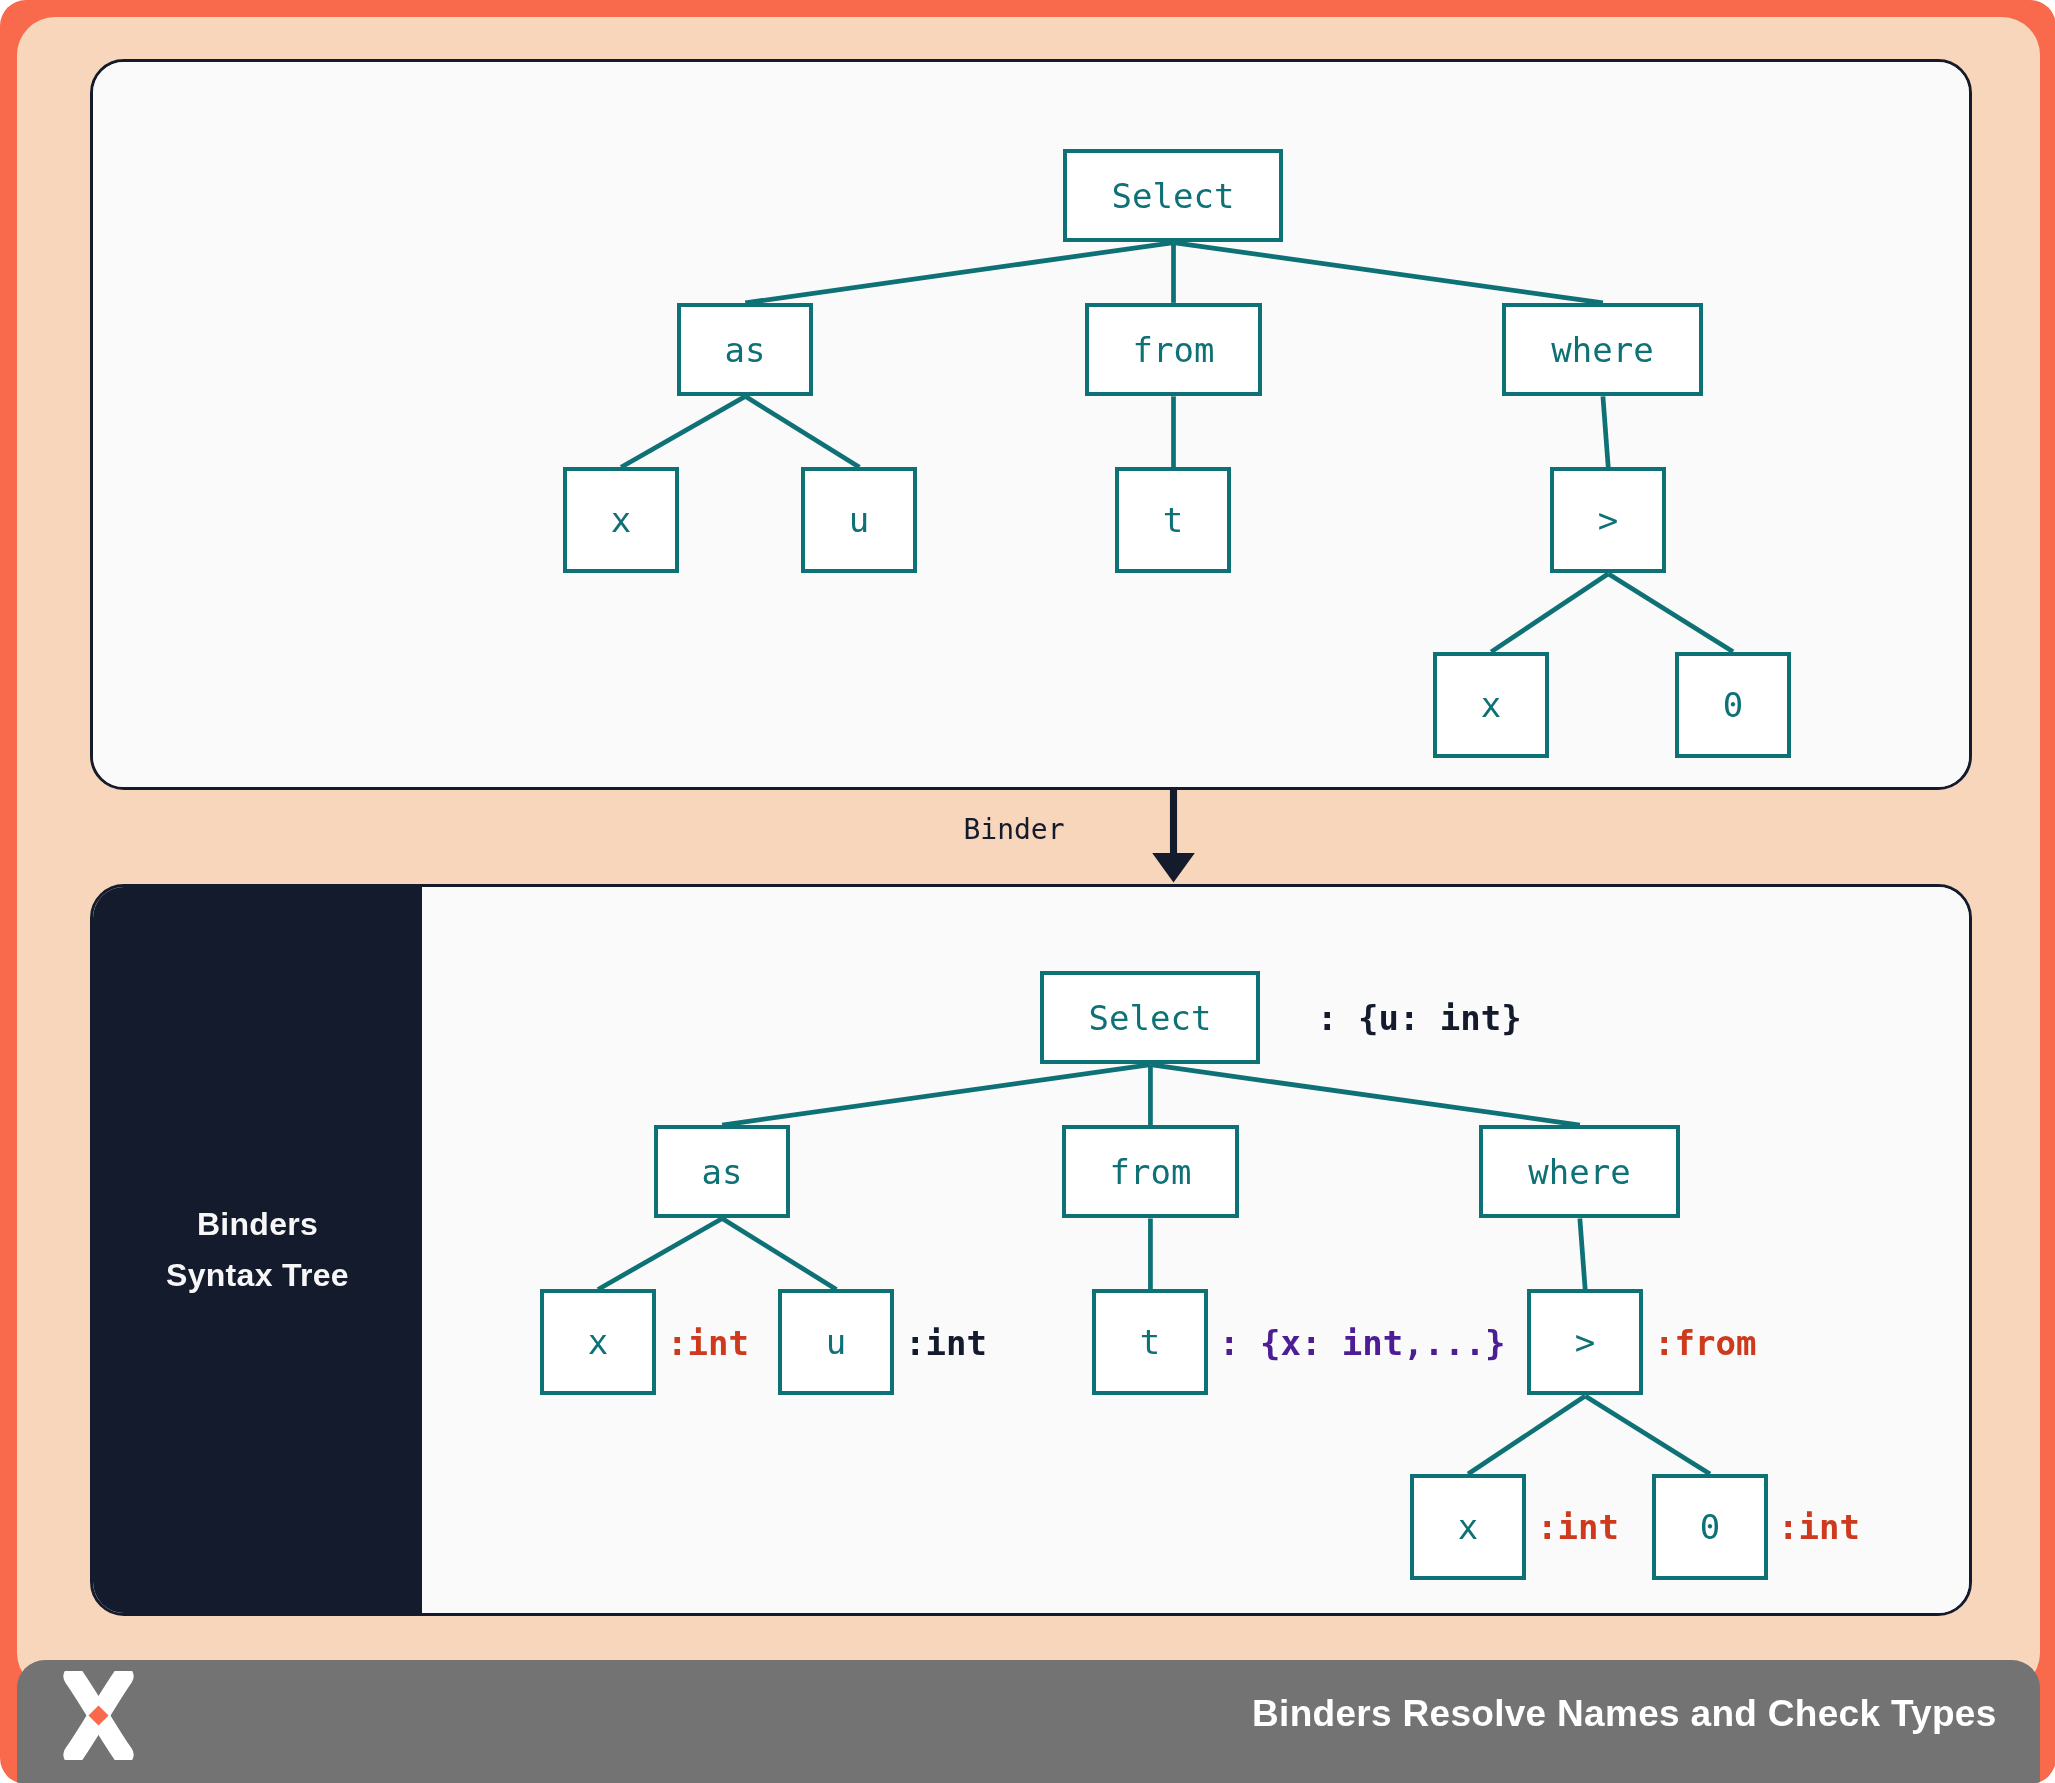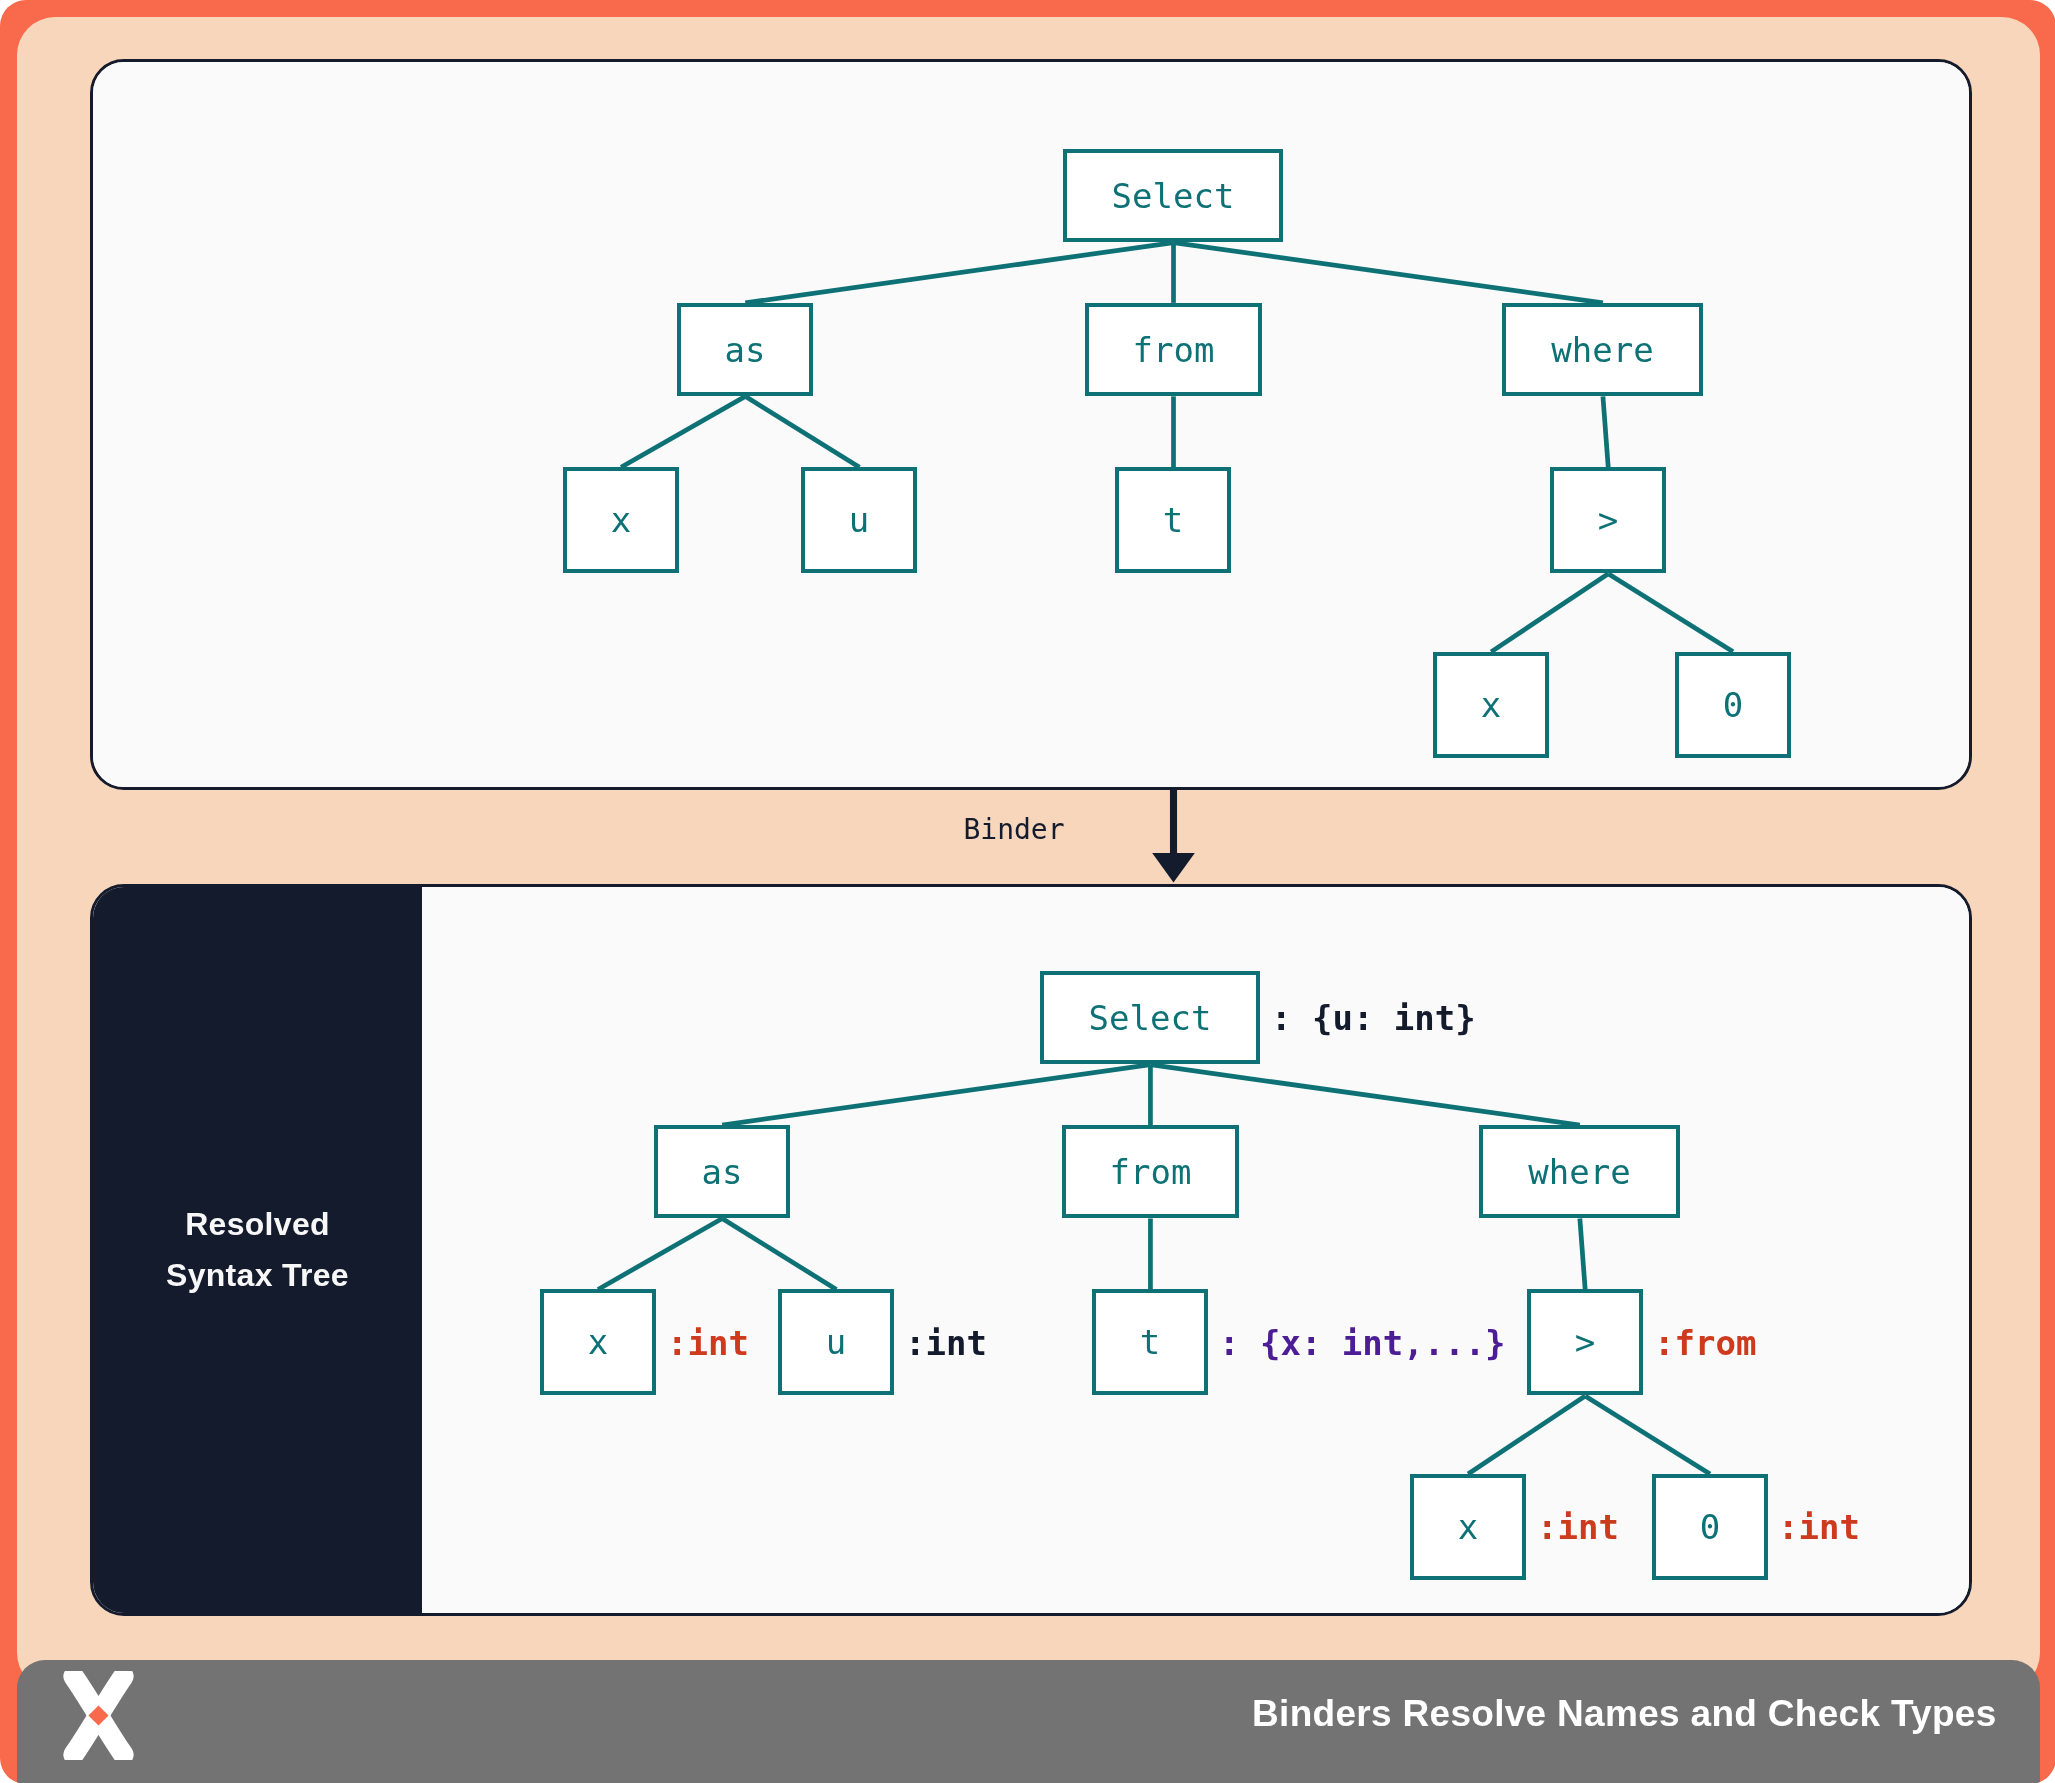--- a/index.html
+++ b/index.html
@@ -60,21 +60,21 @@
 <div id="canvas">
 
   <div id="peach-bg"></div>
 
   <div class="panel" id="panel-syntax">
     <div class="content"></div>
   </div>
 
   <div class="panel" id="panel-resolved">
     <div class="sidebar">
-      <span class="side-line">Resolved</span>
+      <span class="side-line">Binders</span>
       <span class="side-line">Syntax Tree</span>
     </div>
     <div class="content"></div>
   </div>
 
   <svg id="binder-arrow-svg" width="2056" height="1784" viewBox="0 0 3476 3016">
     <line x1="1984" y1="1334" x2="1984" y2="1452" stroke="#141B2C" stroke-width="12"></line>
     <polygon points="1984,1492 1948,1442 2020,1442" fill="#141B2C"></polygon>
   </svg>
   <div id="binder-label">Binder</div>
@@ -126,21 +126,21 @@
       </div>
       <div class="tree-node" style="left: 1433px; top: 652px; width: 116px; height: 106px;">
         <span class="node-label">x</span>
       </div>
       <div class="tree-node" style="left: 1675px; top: 652px; width: 116px; height: 106px;">
         <span class="node-label">0</span>
       </div>
       <div class="tree-node" style="left: 1040px; top: 971px; width: 220px; height: 93px;">
         <span class="node-label">Select</span>
       </div>
-      <span class="node-annotation" style="left: 1271px; top: 1018px; color: rgb(20, 27, 44);">: {u: int}</span>
+      <span class="node-annotation" style="left: 1317px; top: 1018px; color: rgb(20, 27, 44);">: {u: int}</span>
       <div class="tree-node" style="left: 654px; top: 1125px; width: 136px; height: 93px;">
         <span class="node-label">as</span>
       </div>
       <div class="tree-node" style="left: 1062px; top: 1125px; width: 177px; height: 93px;">
         <span class="node-label">from</span>
       </div>
       <div class="tree-node" style="left: 1479px; top: 1125px; width: 201px; height: 93px;">
         <span class="node-label">where</span>
       </div>
       <div class="tree-node" style="left: 540px; top: 1289px; width: 116px; height: 106px;">

